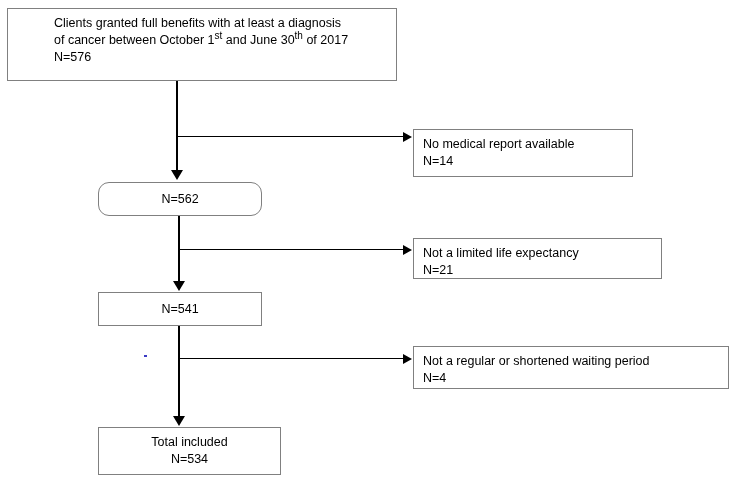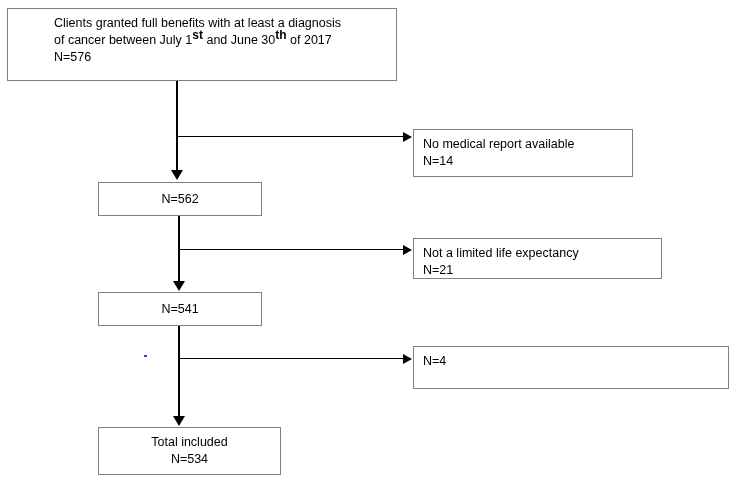--- a/index.html
+++ b/index.html
@@ -31,28 +31,27 @@
     padding: 6px 9px 0 9px;
   }
   .node.center .inner {
     padding: 0;
     text-align: center;
   }
   .node .line {
     white-space: nowrap;
   }
   sup {
-    font-size: 12px;
+    font-size: 10px;
     vertical-align: super;
     line-height: 0;
-    font-weight: bold;
   }
   
   #node-source      { left: 7px;   top: 8px;   width: 390px; height: 73px; padding-left: 37px; }
-  #node-stage1      { left: 98px;  top: 182px; width: 164px; height: 34px; }
+  #node-stage1      { left: 98px;  top: 182px; width: 164px; height: 34px; border-radius: 11px; }
   #node-stage2      { left: 98px;  top: 292px; width: 164px; height: 34px; }
   #node-total       { left: 98px;  top: 427px; width: 183px; height: 48px; }
   #node-excl1       { left: 413px; top: 129px; width: 220px; height: 48px; }
   #node-excl2       { left: 413px; top: 238px; width: 249px; height: 41px; }
   #node-excl3       { left: 413px; top: 346px; width: 316px; height: 43px; }
 
   .node.center {
     display: flex;
     align-items: center;
     justify-content: center;
@@ -112,21 +111,21 @@
   #dot-artifact { left: 144px; top: 355px; }
 </style>
 </head>
 <body>
 
 <div id="flowchart">
 
   <div class="node" id="node-source">
     <div class="inner">
       <div class="line">Clients granted full benefits with at least a diagnosis</div>
-      <div class="line"><span>of cancer between July 1</span><sup>st</sup><span> and June 30</span><sup>th</sup><span> of 2017</span></div>
+      <div class="line"><span>of cancer between October 1</span><sup>st</sup><span> and June 30</span><sup>th</sup><span> of 2017</span></div>
       <div class="line">N=576</div>
     </div>
   </div>
 
   <div class="vline" id="trunk-1"></div>
   <div class="hline" id="branch-1"></div>
   <div class="arrow-right" id="arrowhead-right-1"></div>
   <div class="arrow-down" id="arrowhead-down-1"></div>
 
   <div class="node" id="node-excl1">
@@ -161,20 +160,21 @@
   </div>
 
   <div class="vline" id="trunk-3"></div>
   <div class="hline" id="branch-3"></div>
   <div class="arrow-right" id="arrowhead-right-3"></div>
   <div class="arrow-down" id="arrowhead-down-3"></div>
   <div class="artifact-dot" id="dot-artifact"></div>
 
   <div class="node" id="node-excl3">
     <div class="inner">
+      <div class="line">Not a regular or shortened waiting period</div>
       <div class="line">N=4</div>
     </div>
   </div>
 
   <div class="node center" id="node-total">
     <div class="inner">
       <div class="line">Total included</div>
       <div class="line">N=534</div>
     </div>
   </div>

